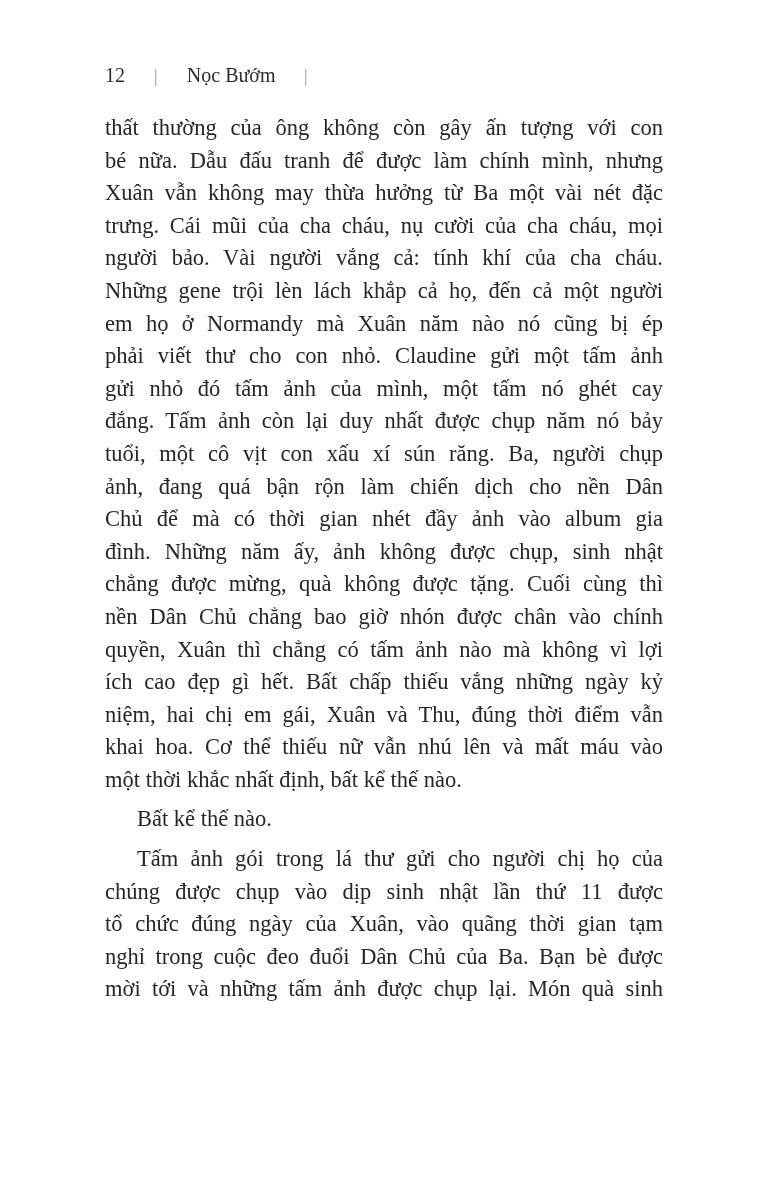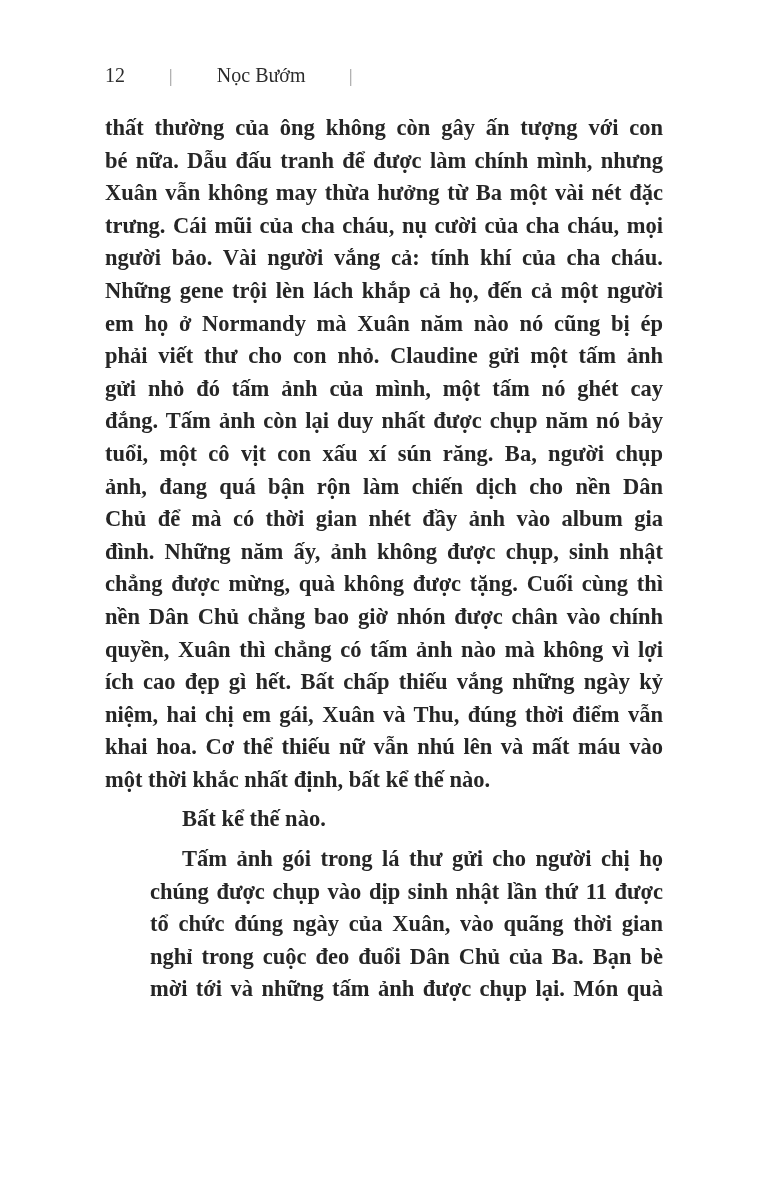--- a/index.html
+++ b/index.html
@@ -12,41 +12,41 @@
     color: #272727;
     overflow: hidden;
   }
   .header {
     position: absolute;
     top: 62px;
     left: 105px;
     width: 558px;
     display: flex;
     align-items: baseline;
-    column-gap: 44px;
+    column-gap: 29px;
     font-size: 20px;
     line-height: 26px;
     color: #2c2c2c;
   }
   .header .bar {
     color: #6d6d6d;
     font-size: 19px;
     transform: scaleX(0.7);
   }
   .body-text {
     position: absolute;
     top: 112px;
     left: 105px;
     width: 558px;
     font-size: 22.5px;
     line-height: 32.6px;
     color: #262626;
   }
-  .para { margin: 0; font-weight: bold; }
-  .para + .para { margin-top: 7px; margin-left: 45px; }
+  .para { margin: 0; }
+  .para + .para { margin-top: 7px; }
   .line {
     text-align: justify;
     text-align-last: justify;
     height: 32.6px;
     overflow: hidden;
   }
   .line.end {
     text-align: right;
     text-align-last: left;
   }

